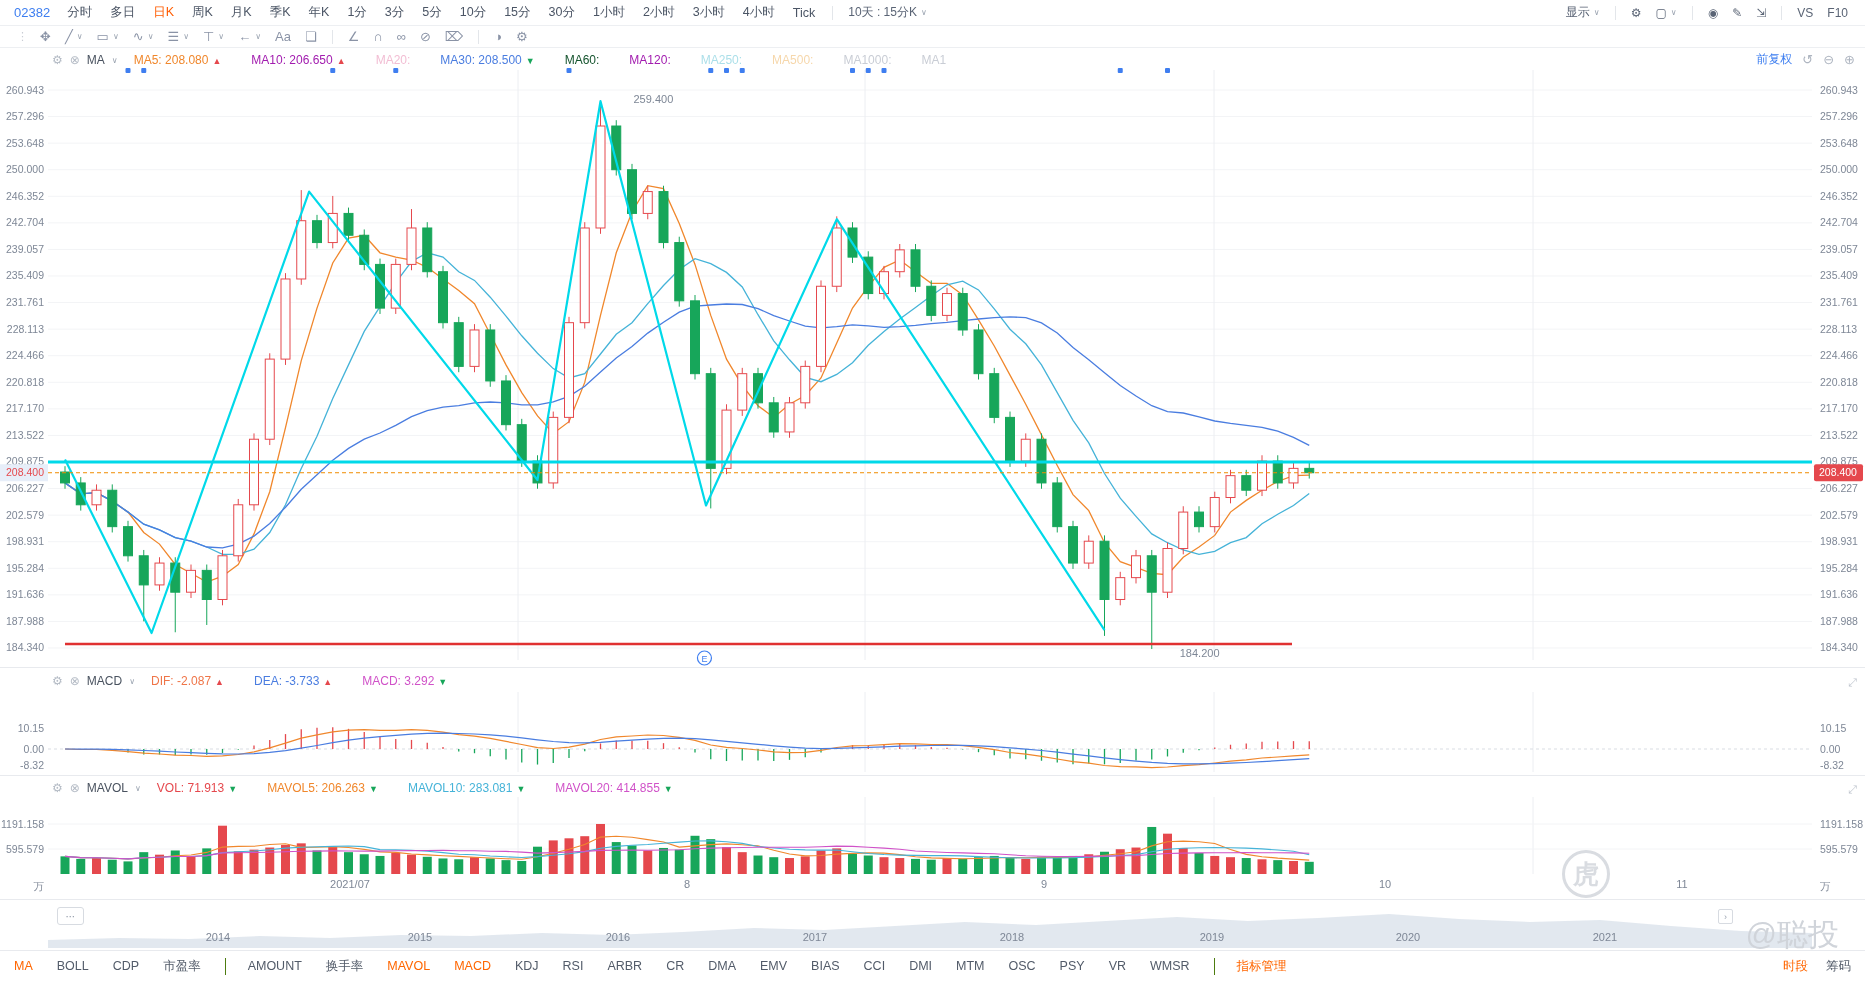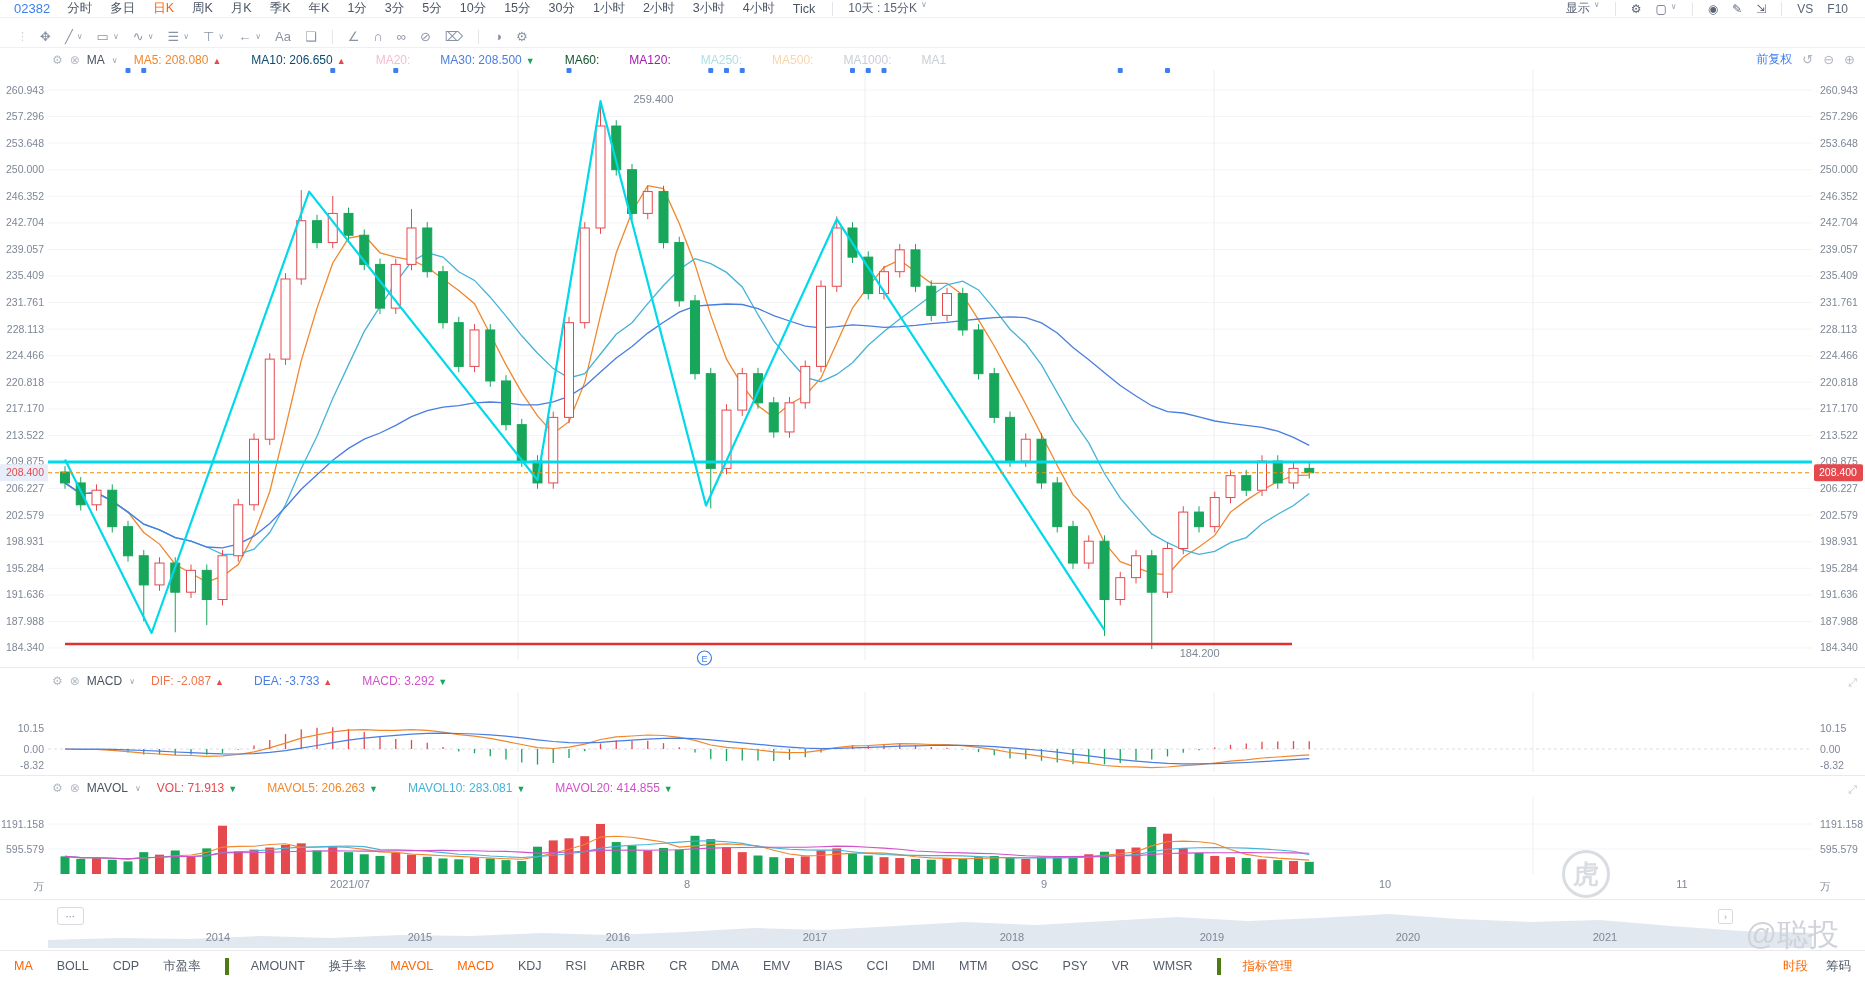--- a/index.html
+++ b/index.html
@@ -1,24 +1,24 @@
 <!DOCTYPE html>
 <html><head>
 <meta charset="utf-8">
 <style>
 *{box-sizing:border-box;margin:0;padding:0}
 html,body{width:1865px;height:981px;overflow:hidden}
 body{position:relative;background:#fff;font-family:"Liberation Sans","DejaVu Sans",sans-serif;font-size:12px;color:#49525f}
-.topbar{position:absolute;top:0;left:0;right:0;height:18px;display:flex;align-items:center;padding:0 10px;border-bottom:1px solid #edeff2;background:#fff;z-index:6}
+.topbar{position:absolute;top:0;left:0;right:0;height:26px;display:flex;align-items:center;padding:0 10px;border-bottom:1px solid #edeff2;background:#fff;z-index:6}
 .symbol{color:#3d7ef0;padding:0 8px 0 4px;font-size:13px}
 .periods{display:flex;align-items:center}
 .period{padding:0 9px;color:#4b5565;font-size:12.5px;cursor:pointer;white-space:nowrap}
 .period.active{color:#ff5c00}
 .vsep{width:1px;height:14px;background:#e3e6ea;margin:0 8px;flex:0 0 auto}
-.tb-item{display:flex;align-items:flex-start;color:#5a6475;padding:0 7px;white-space:nowrap;cursor:pointer}
+.tb-item{display:flex;align-items:center;color:#5a6475;padding:0 7px;white-space:nowrap;cursor:pointer}
 .caret{font-size:8px;color:#9aa3b0;margin-left:4px}
 .topbar-right{margin-left:auto;display:flex;align-items:center;color:#8a93a2}
 .drawbar{position:absolute;top:26px;left:0;right:0;height:22px;display:flex;align-items:center;padding:0 10px;border-bottom:1px solid #edeff2;background:#fff;color:#8a93a6;z-index:6;font-size:13px}
 .draw-icon{display:flex;align-items:center;padding:0 7px;cursor:pointer;white-space:nowrap}
 .grip{color:#c9cdd4;font-size:11px;letter-spacing:-2px}
 .ind-row{position:absolute;left:52px;height:18px;display:flex;align-items:center;z-index:4;font-size:12px;white-space:nowrap}
 .ind-icon{color:#b3bac4;margin-right:7px;font-size:12px;cursor:pointer}
 .ind-name{color:#49525f;margin-right:3px;cursor:pointer}
 .ind-items{display:flex;margin-left:16px}
 .ind-item{margin-right:30px;cursor:pointer}
@@ -26,21 +26,21 @@
 .arr-down{color:#17a65a;font-size:9px;margin-left:4px}
 .main-right-controls{position:absolute;top:51px;right:10px;display:flex;align-items:center;gap:10px;z-index:5}
 .adjust-link{color:#3d7ef0;font-size:12px;cursor:pointer}
 .ctrl-icon{color:#aeb5c0;font-size:13px;cursor:pointer}
 .panel-expand{position:absolute;right:8px;color:#c0c6cf;font-size:11px;z-index:5;cursor:pointer}
 #chart-svg{position:absolute;top:0;left:0;z-index:1}
 .nav-more{position:absolute;left:57px;top:907px;width:27px;height:18px;border:1px solid #d7dbe1;border-radius:3px;background:#fff;color:#8a93a2;display:flex;align-items:center;justify-content:center;font-size:10px;z-index:4;cursor:pointer}
 .nav-handle{position:absolute;left:1718px;top:909px;width:15px;height:15px;border:1px solid #d7dbe1;border-radius:2px;background:#fff;color:#9aa3b0;display:flex;align-items:center;justify-content:center;font-size:9px;z-index:4;cursor:pointer}
 .tabbar{position:absolute;bottom:0;left:0;right:0;height:31px;border-top:1px solid #e8eaee;background:#fff;display:flex;align-items:center;padding:0 14px;z-index:5}
 .tab-group{display:flex;align-items:center}
-.tab-group.bordered{border-left:4px solid #4d7c0f;padding-left:22px;margin-left:0}
+.tab-group.bordered{border-left:1px solid #4d7c0f;padding-left:22px;margin-left:0}
 .tab{margin-right:24px;color:#525b69;font-size:12.5px;cursor:pointer;white-space:nowrap}
 .tab.active{color:#ff6600}
 .tabbar-right{margin-left:auto;display:flex;align-items:center}
 .tabbar-right .tab{margin-right:0;margin-left:18px}
 .wm-brand{position:absolute;left:1562px;top:850px;display:flex;align-items:center;gap:12px;color:#d9dce1;z-index:2;font-size:44px;font-weight:bold;letter-spacing:3px;pointer-events:none}
 .wm-circle{width:48px;height:48px;border:3px solid #d9dce1;border-radius:50%;display:flex;align-items:center;justify-content:center;font-size:26px;letter-spacing:0}
 .wm-handle{position:absolute;right:26px;top:914px;font-size:31px;color:#d0d4da;z-index:7;pointer-events:none}
 </style>
 </head>
 <body>
@@ -576,21 +576,21 @@
   </svg>
 
 <div id="overlays">
     <div class="ind-row" style="top: 51px;">
       <span class="ind-icon">⚙</span>
       <span class="ind-icon">⊗</span>
       <span class="ind-name">MA</span>
       <span class="caret">∨</span>
       <div class="ind-items">
         <span class="ind-item"><span style="color: rgb(240, 135, 44);">MA5: 208.080</span><span class="arr-up">▲</span></span>
-        <span class="ind-item"><span style="color: #0c4a6e;">MA10: 206.650</span><span class="arr-up">▲</span></span>
+        <span class="ind-item"><span style="color: #a21caf;">MA10: 206.650</span><span class="arr-up">▲</span></span>
         <span class="ind-item"><span style="color: rgb(242, 189, 211);">MA20:</span></span>
         <span class="ind-item"><span style="color: rgb(74, 125, 224);">MA30: 208.500</span><span class="arr-down">▼</span></span>
         <span class="ind-item"><span style="color: #14532d; margin-top: 12px;">MA60:</span></span>
         <span class="ind-item"><span style="color: #a21caf;">MA120:</span></span>
         <span class="ind-item"><span style="color: rgb(171, 223, 233);">MA250:</span></span>
         <span class="ind-item"><span style="color: rgb(246, 215, 171);">MA500:</span></span>
         <span class="ind-item"><span style="color: rgb(201, 205, 213);">MA1000:</span></span>
         <span class="ind-item"><span style="color: rgb(201, 205, 213);">MA1</span></span>
       </div>
     </div>

